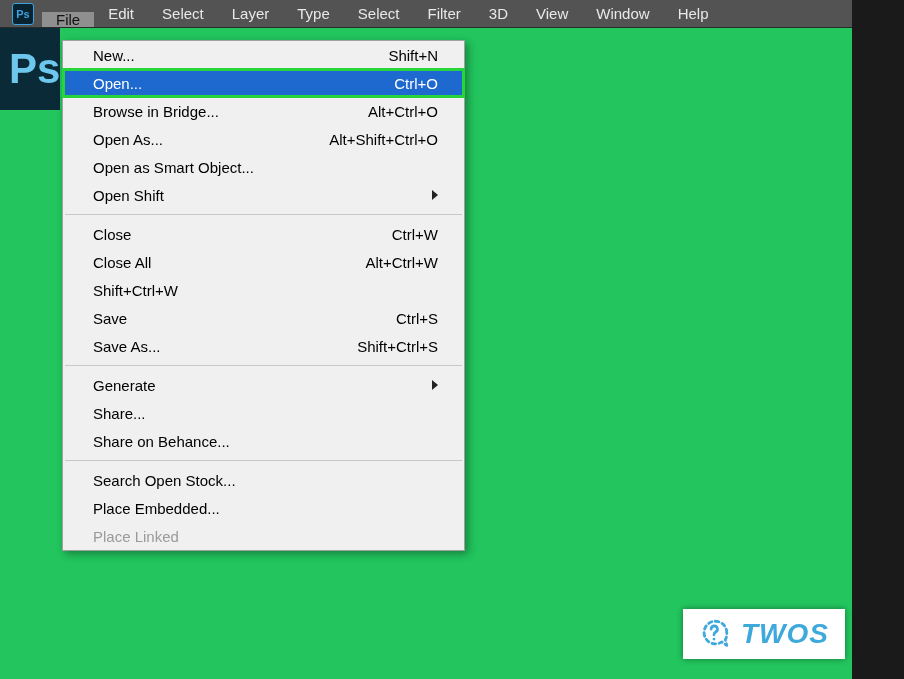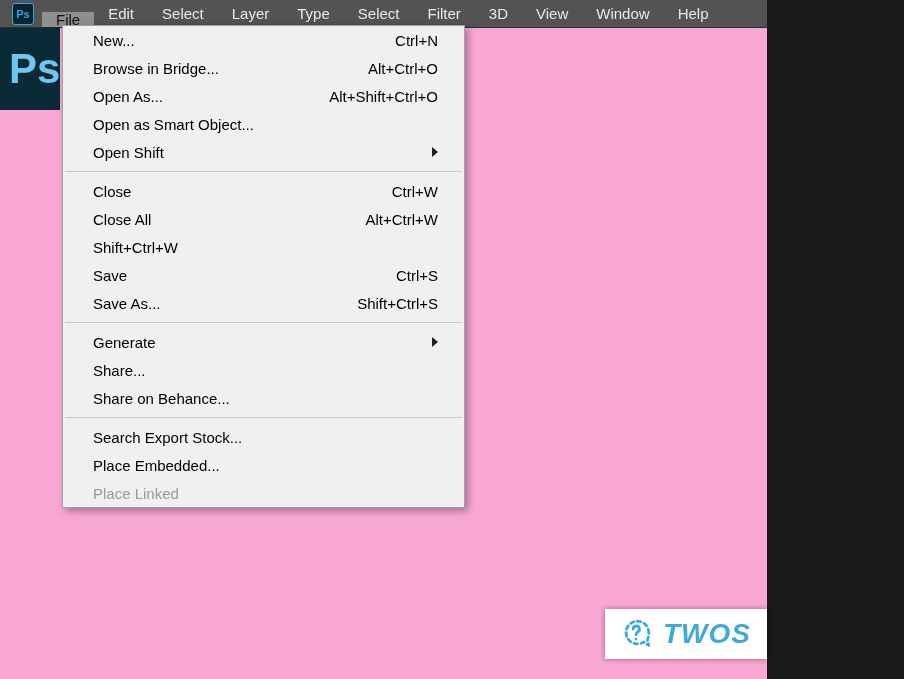--- a/index.html
+++ b/index.html
@@ -4,23 +4,23 @@
 <style>
   * { margin: 0; padding: 0; box-sizing: border-box; }
   html, body { width: 100%; height: 100%; }
   body {
     font-family: "Segoe UI", Tahoma, Arial, sans-serif;
     background: #1a1a1a;
     overflow: hidden;
   }
   .viewport {
     position: relative;
-    width: 767px;
+    width: 852px;
     height: 679px;
-    background: #f9a8d4;
+    background: #22c55e;
   }
 
   
   .menubar {
     position: absolute;
     top: 0; left: 0; right: 0;
     height: 28px;
     background: #535353;
     display: flex;
     align-items: stretch;
@@ -74,21 +74,21 @@
   .sidebar .ps-big {
     color: #6ec8ed;
     font-size: 42px;
     font-weight: 700;
     font-family: Arial, sans-serif;
   }
 
   
   .dropdown {
     position: absolute;
-    top: 25px;
+    top: 40px;
     left: 62px;
     width: 403px;
     background: #f0f0f0;
     border: 1px solid #a0a0a0;
     box-shadow: 3px 3px 8px rgba(0,0,0,0.35);
     font-size: 15px;
     color: #000;
   }
   .dd-row {
     display: flex;
@@ -116,21 +116,21 @@
   }
   .dd-sep {
     height: 1px;
     background: #c8c8c8;
     margin: 5px 2px;
   }
 
   
   .watermark {
     position: absolute;
-    right: 0;
+    right: 7px;
     bottom: 20px;
     background: #fff;
     padding: 8px 16px 8px 14px;
     display: flex;
     align-items: center;
     gap: 10px;
     box-shadow: 0 0 6px rgba(0,0,0,0.4);
   }
   .watermark .wm-icon {
     width: 34px; height: 34px;
@@ -167,21 +167,25 @@
     <div class="menu-item">Help</div>
   </div>
 
   <div class="sidebar">
     <span class="ps-big">Ps</span>
   </div>
 
   <div class="dropdown" id="dd">
       <div class="dd-row">
         <span>New...</span>
-        <span class="shortcut">Ctrl+N</span>
+        <span class="shortcut">Shift+N</span>
+      </div>
+      <div class="dd-row highlight">
+        <span>Open...</span>
+        <span class="shortcut">Ctrl+O</span>
       </div>
       <div class="dd-row">
         <span>Browse in Bridge...</span>
         <span class="shortcut">Alt+Ctrl+O</span>
       </div>
       <div class="dd-row">
         <span>Open As...</span>
         <span class="shortcut">Alt+Shift+Ctrl+O</span>
       </div>
       <div class="dd-row">
@@ -220,21 +224,21 @@
       <div class="dd-row">
         <span>Share...</span>
         <span class="shortcut"></span>
       </div>
       <div class="dd-row">
         <span>Share on Behance...</span>
         <span class="shortcut"></span>
       </div>
       <div class="dd-sep"></div>
       <div class="dd-row">
-        <span>Search Export Stock...</span>
+        <span>Search Open Stock...</span>
         <span class="shortcut"></span>
       </div>
       <div class="dd-row">
         <span>Place Embedded...</span>
         <span class="shortcut"></span>
       </div>
       <div class="dd-row disabled">
         <span>Place Linked</span>
         <span class="shortcut"></span>
       </div>

